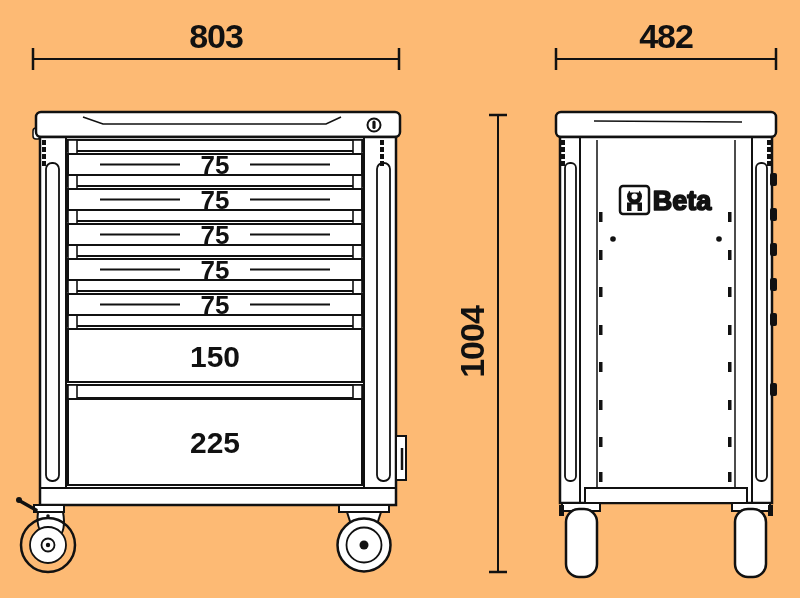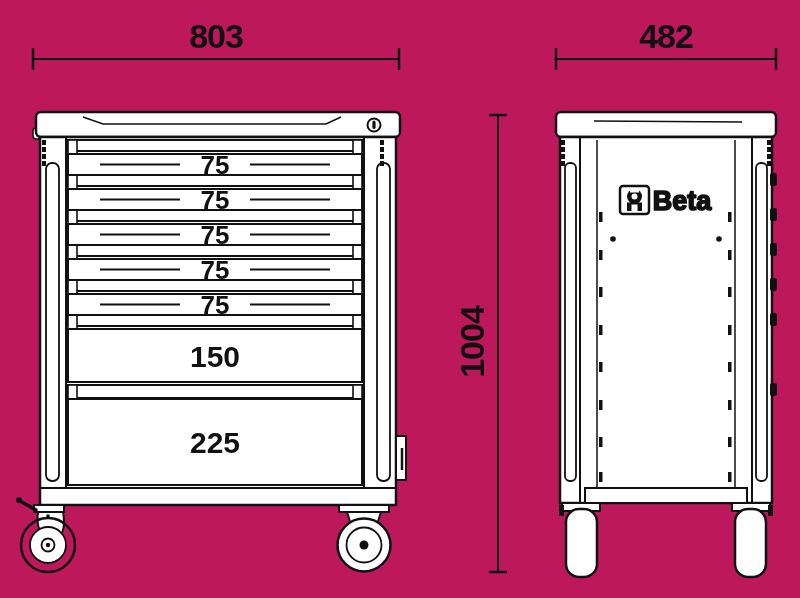--- a/index.html
+++ b/index.html
@@ -1,17 +1,17 @@
 <!DOCTYPE html>
 <html><head>
 <meta charset="utf-8">
 <style>
   html,body{margin:0;padding:0;background:#ffffff;}
   .canvas{
-    position:relative;width:800px;height:598px;background:#be185d;
+    position:relative;width:800px;height:598px;background:#fdba74;
     font-family:"Liberation Sans",sans-serif;overflow:hidden;
   }
   svg{display:block;}
   text{
     font-family:"Liberation Sans",sans-serif;
     font-weight:bold;fill:#111111;
   }
   .dim-text{font-size:34px;letter-spacing:-1px;}
   .drawer-text{font-size:26px;}
   .drawer-text-big{font-size:30px;}

